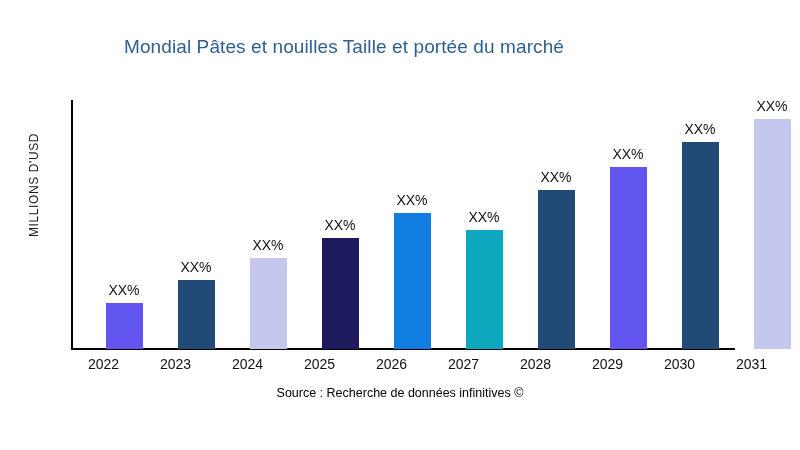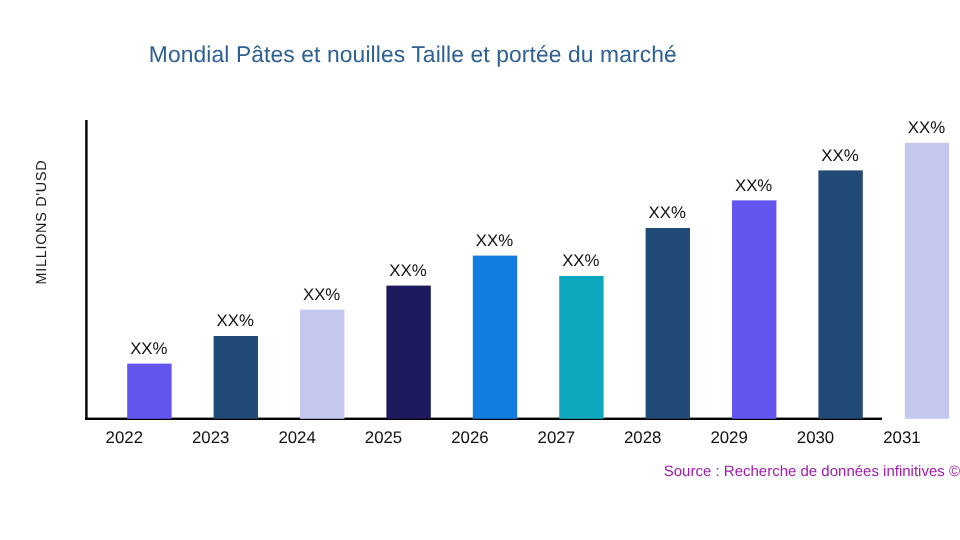--- a/index.html
+++ b/index.html
@@ -99,23 +99,23 @@
     top: 143px;
     font-size: 14.5px;
     color: #ee2222;
     white-space: nowrap;
   }
   .source-note {
     position: absolute;
     left: 0;
     top: 386px;
     width: 800px;
-    text-align: right;
+    text-align: center;
     font-size: 12.5px;
-    color: #a21caf;
+    color: #000000;
   }
 </style>
 </head>
 <body>
 
 <div class="chart-root">
 
   <div class="chart-title">Mondial Pâtes et nouilles Taille et portée du marché</div>
 
   <div class="y-axis-label">MILLIONS D'USD</div>

